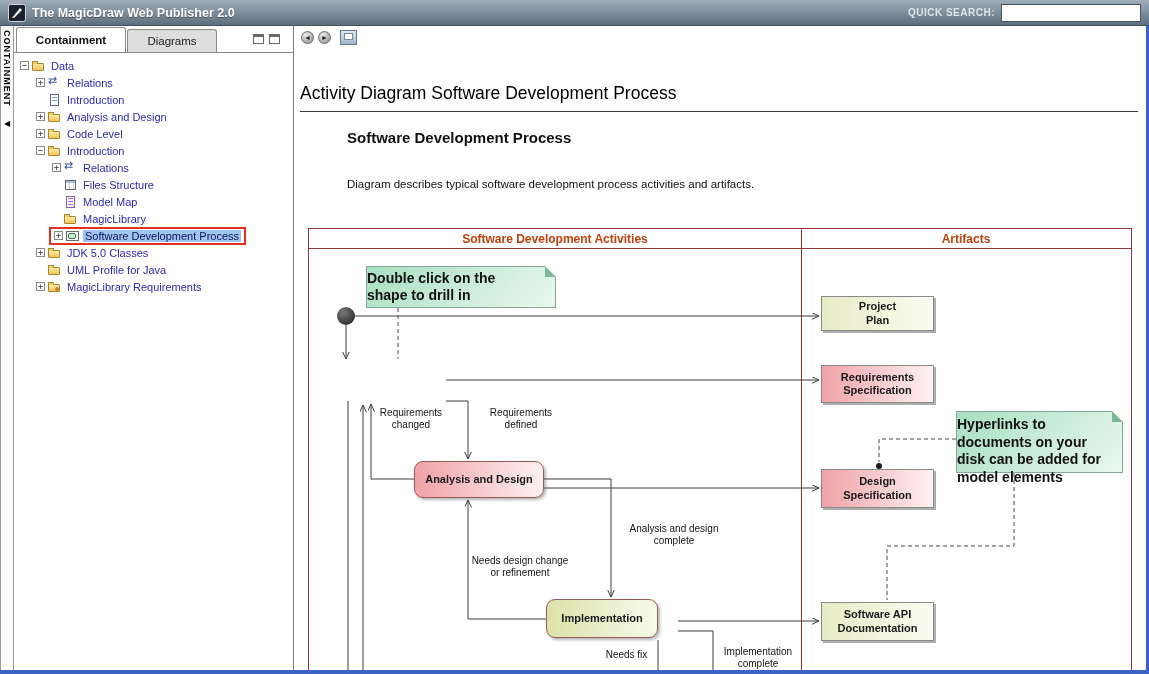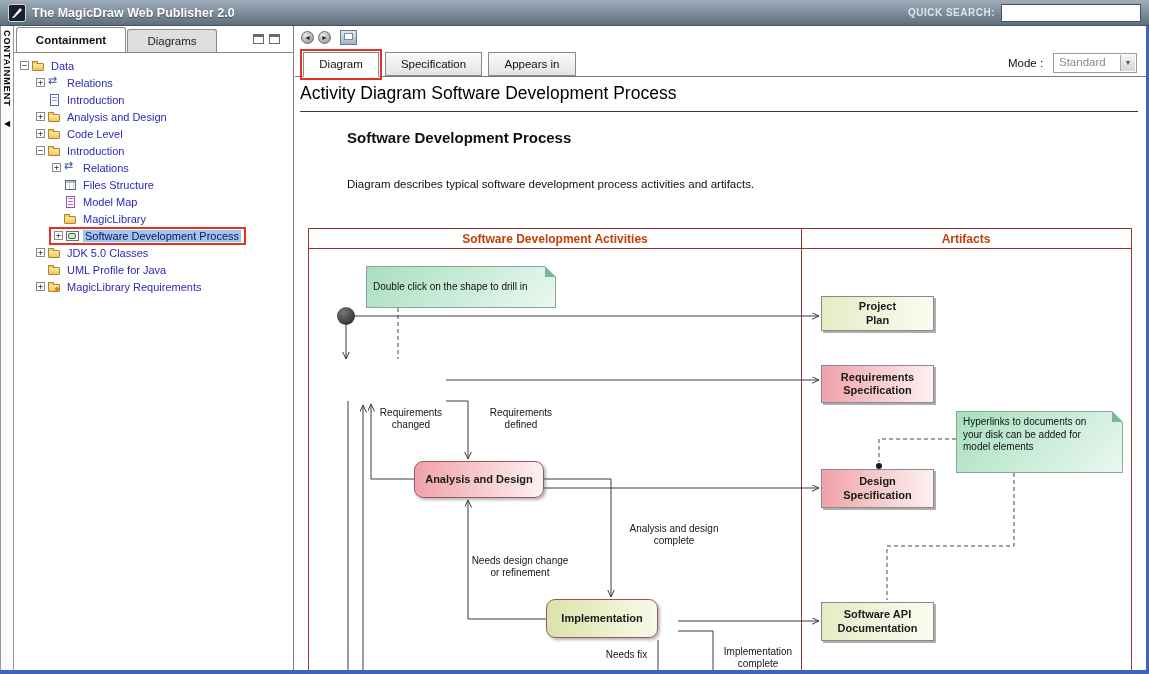--- a/index.html
+++ b/index.html
@@ -118,22 +118,22 @@
   .n-reqdef{left:7px;top:132px;width:130px;height:40px;}
   .n-aad{left:105px;top:232px;width:130px;height:37px;}
   .n-impl{left:237px;top:370px;width:112px;height:39px;}
   .n-pp{left:512px;top:67px;width:113px;height:35px;}
   .n-rs{left:512px;top:136px;width:113px;height:38px;}
   .n-ds{left:512px;top:240px;width:113px;height:39px;}
   .n-api{left:512px;top:373px;width:113px;height:39px;}
   .initial{position:absolute;left:28px;top:78px;width:18px;height:18px;border-radius:50%;
      background:radial-gradient(circle at 35% 30%,#777,#1e1e1e);}
 
-  .note{position:absolute;font-size:10px;font-weight:400;color:#111;border:1px solid #84a893;
-     background:linear-gradient(135deg,#a8dfc0,#eaf8f0);padding:4px 16px 4px 6px;box-sizing:border-box;
+  .note{position:absolute;font-size:14px;font-weight:700;color:#111;border:1px solid #84a893;
+     background:linear-gradient(135deg,#a8dfc0,#eaf8f0);padding:4px 16px 4px 0;box-sizing:border-box;
      display:flex;align-items:center;line-height:1.25;}
   .note::before{content:"";position:absolute;top:-1px;right:-1px;width:0;height:0;
      border-left:11px solid #79b795;border-top:11px solid #fff;}
   .note1{left:57px;top:37px;width:190px;height:42px;}
   .note2{left:647px;top:182px;width:167px;height:62px;align-items:flex-start;}
 
   .elabel{position:absolute;font-size:10px;color:#151515;text-align:center;line-height:1.2;background:transparent;}
   .el0{left:64px;top:178px;width:76px;}
   .el1{left:172px;top:178px;width:80px;}
   .el2{left:320px;top:294px;width:90px;}
@@ -249,30 +249,20 @@
   </div>
 
   <div class="main">
 
     <div class="toolbar">
       <span class="navbtn">◄</span>
       <span class="navbtn">►</span>
       <span class="printicon"></span>
     </div>
 
-    <div class="mtabs">
-      <div class="mtab t1">Diagram</div>
-      <div class="mtab t2">Specification</div>
-      <div class="mtab t3">Appears in</div>
-      <span class="mode-label">Mode :</span>
-      <div class="mode-select">
-        <span>Standard</span>
-        <span class="mode-arrow">▼</span>
-      </div>
-    </div>
 
     <h1 class="page-title">Activity Diagram Software Development Process</h1>
     <div class="rule"></div>
     <h2 class="doc-heading">Software Development Process</h2>
     <div class="doc-desc">Diagram describes typical software development process activities and artifacts.</div>
 
     <div class="diagram">
       <div class="lane-h lh1">Software Development Activities</div>
       <div class="lane-h lh2">Artifacts</div>
       <div class="lane-div"></div>

